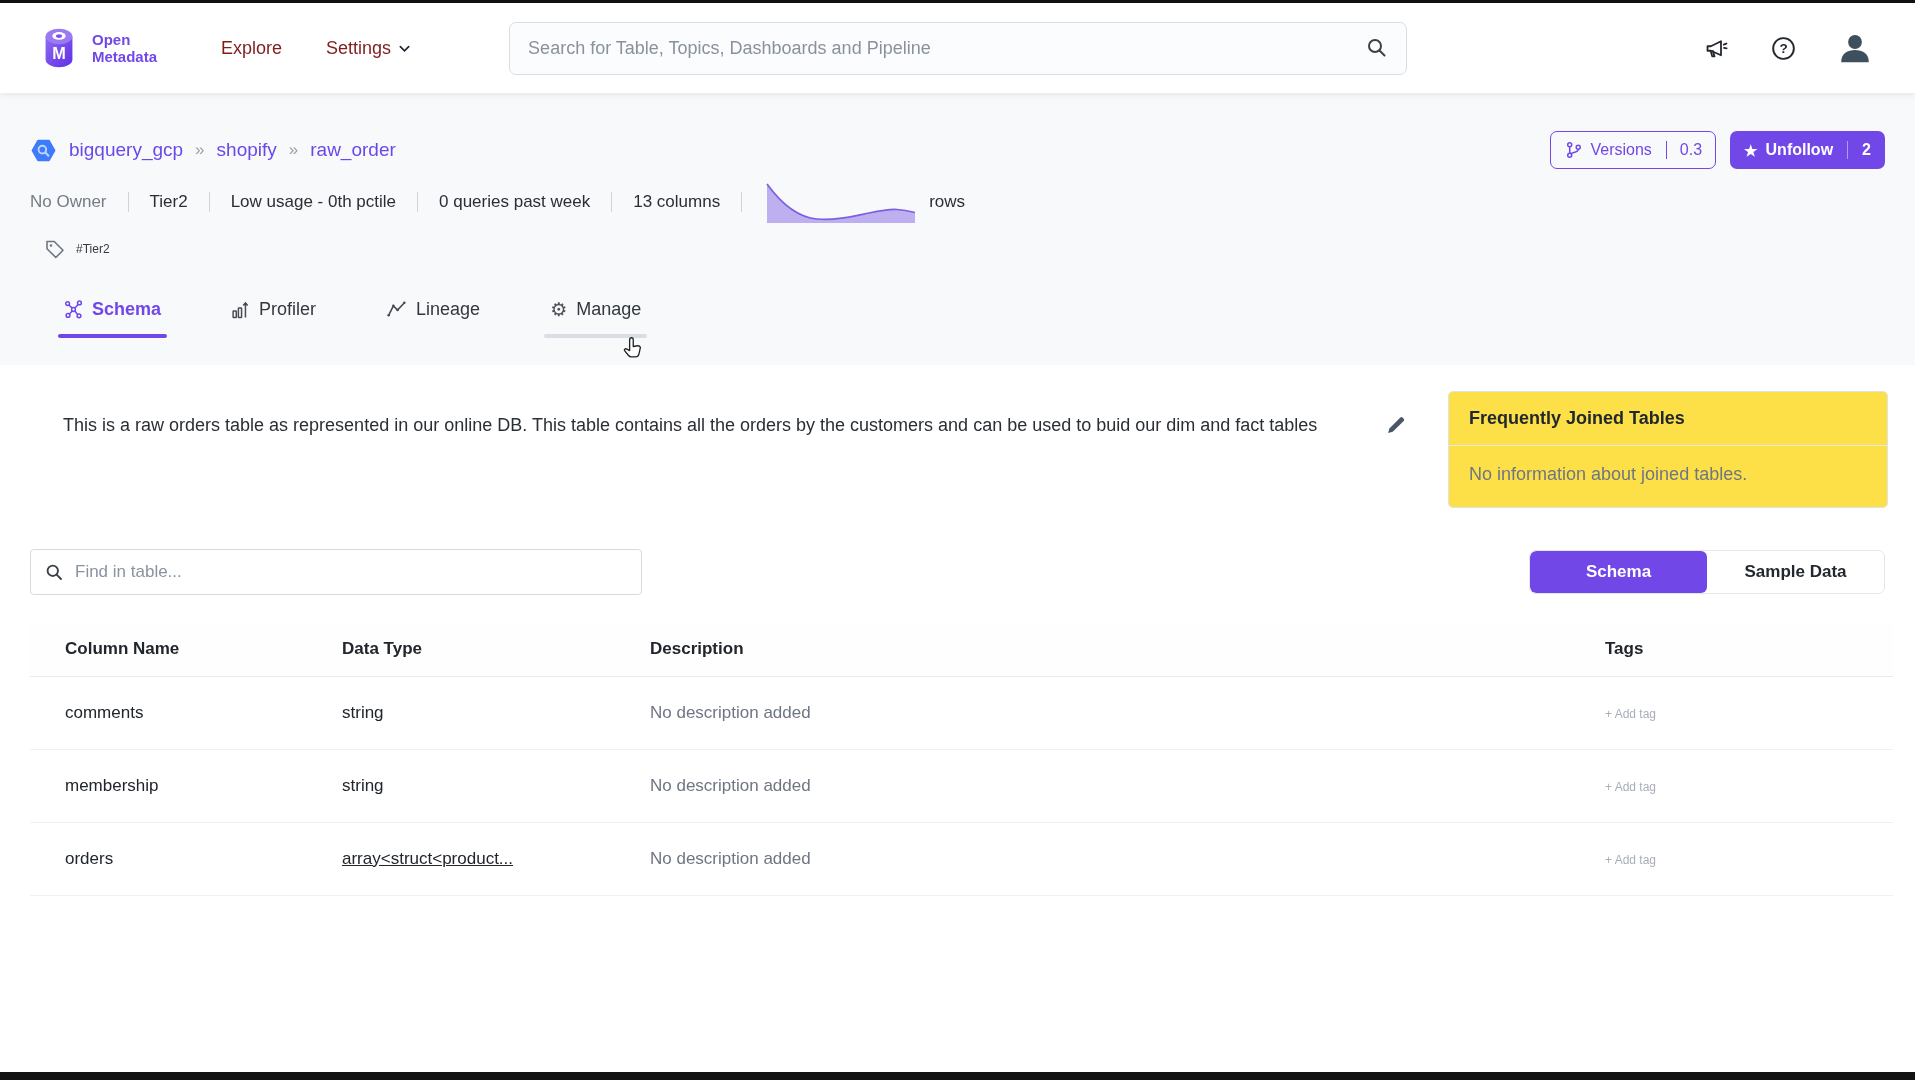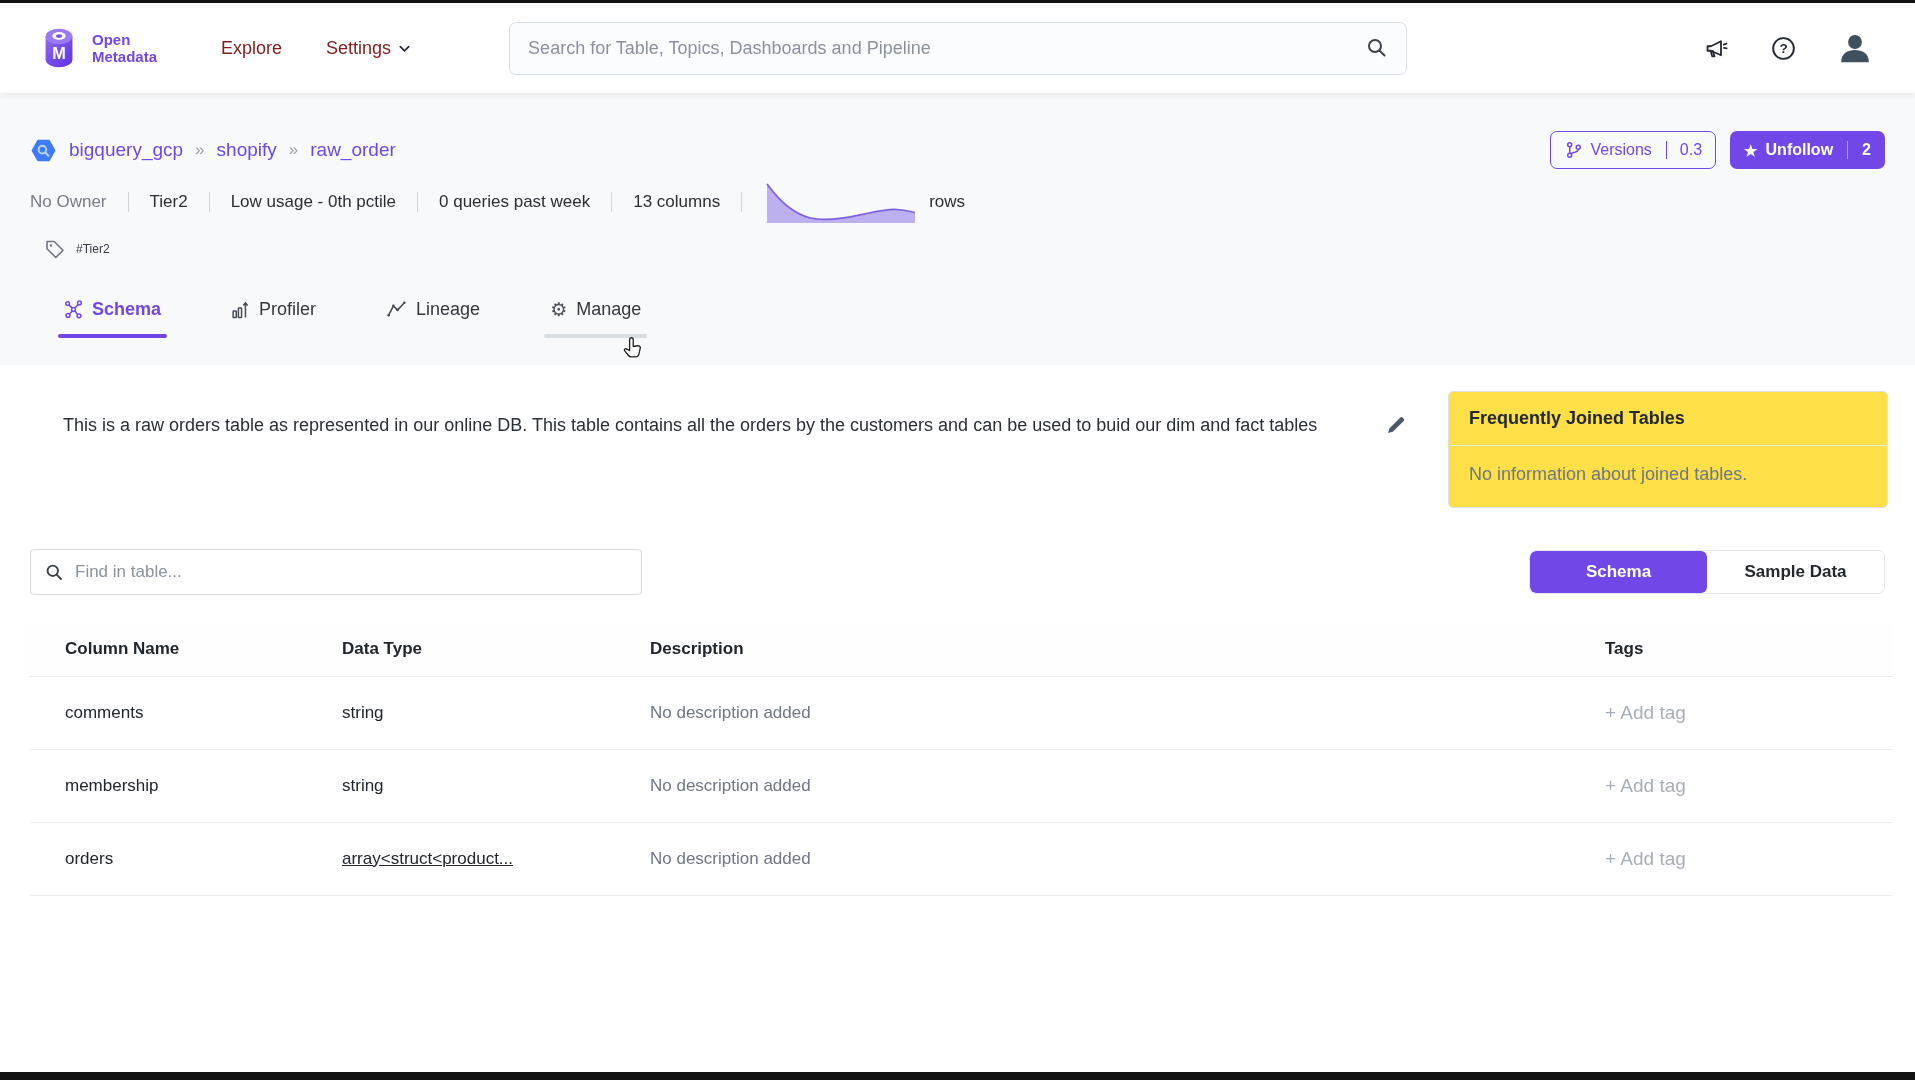--- a/index.html
+++ b/index.html
@@ -111,21 +111,21 @@
     text-align:left; font-size:17px; font-weight:bold; color:#21262c;
     height:54px; border-bottom:1px solid #e7eaee; background:#fefefe;
   }
   th, td { padding-left:30px; }
   th:first-child, td:first-child { padding-left:35px; }
   tbody td { height:73px; border-bottom:1px solid #eef0f3; font-size:17px; }
   td.c-name { color:#21262c; }
   td.c-type { color:#21262c; }
   .type-text.truncated { text-decoration:underline; cursor:pointer; }
   td.c-desc { color:#6f7683; }
-  .add-tag { color:var(--add-tag,#a8aeb8); font-size:19px; cursor:pointer; }
+  .add-tag { color:var(--add-tag,#a8aeb8); font-size:12px; cursor:pointer; }
 </style>
 </head>
 <body>
 
 <div class="edge-top"></div>
 
 <header class="navbar">
   <div class="logo">
     <svg width="46" height="46" viewBox="0 0 48 48">
       <defs>

